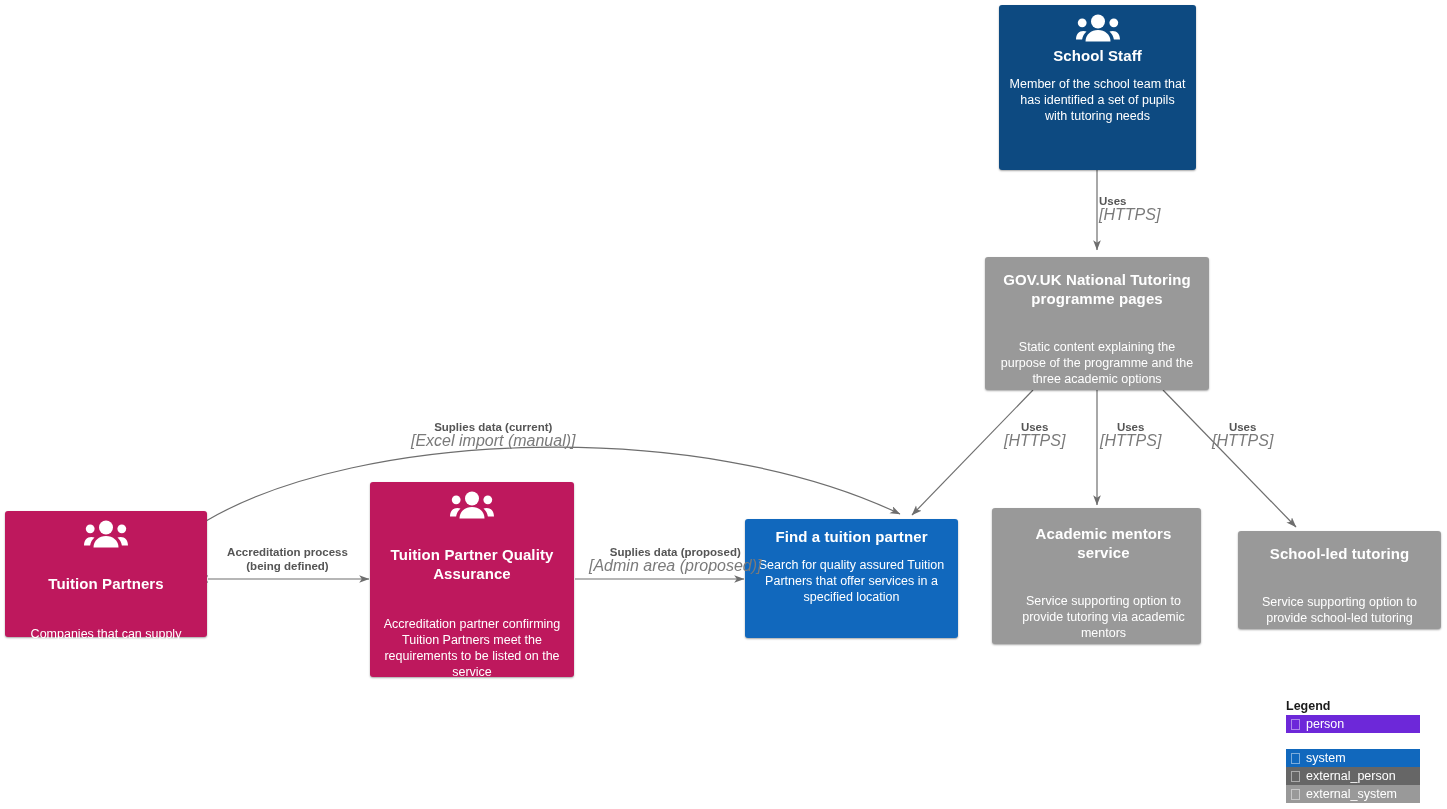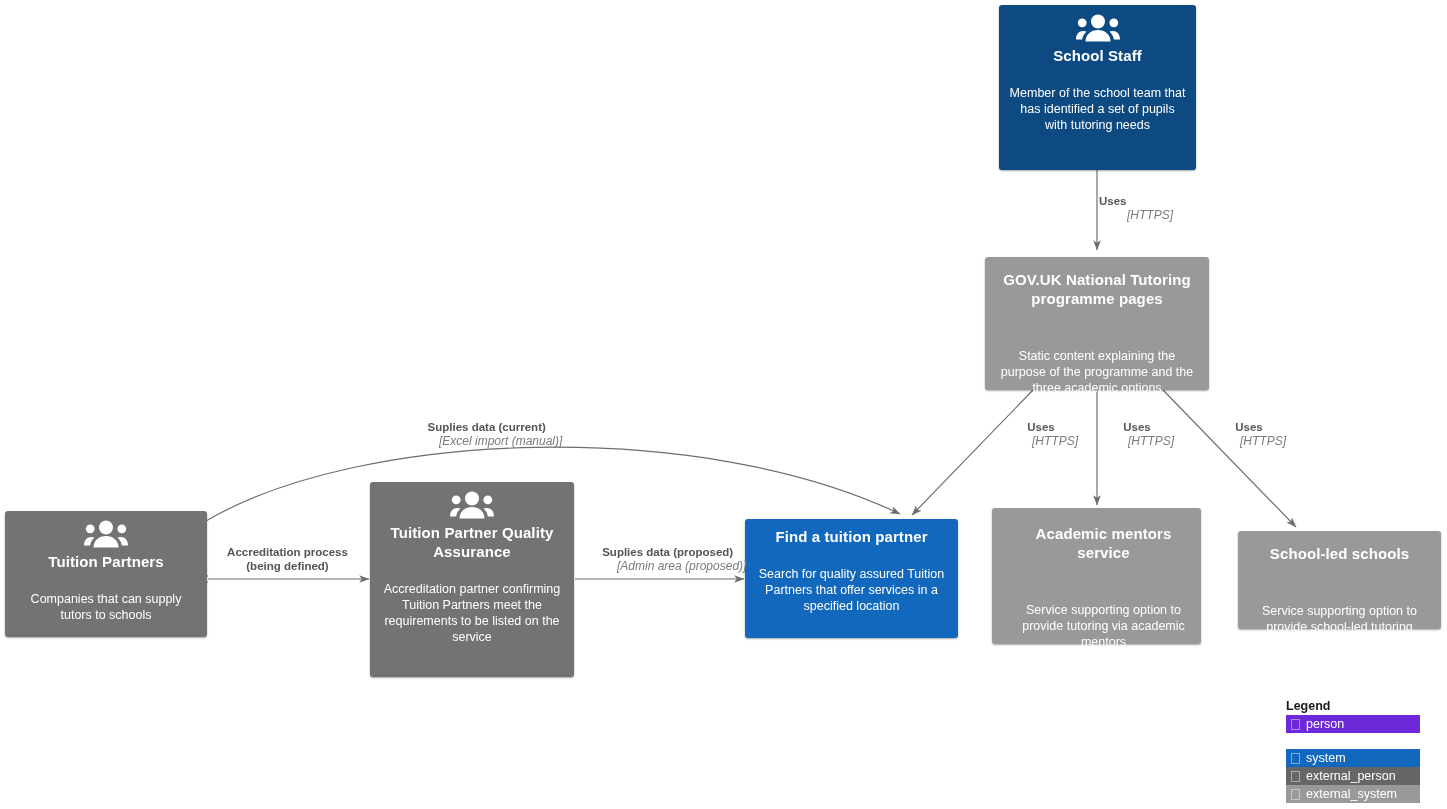--- a/index.html
+++ b/index.html
@@ -46,54 +46,53 @@
   .node .n-title {
     font-size: 15px;
     font-weight: bold;
     line-height: 19px;
     letter-spacing: 0.1px;
   }
   .node .n-desc {
     font-size: 12.5px;
     font-weight: normal;
     line-height: 16px;
-    margin-top: 20px;
+    margin-top: 11px;
     text-align: center;
   }
   .node .n-icon {
     margin-bottom: 4px;
     display: block;
     line-height: 0;
   }
 
   .kind-person         { background: #0d4a81; }
   .kind-system         { background: #1168bd; }
-  .kind-external_person{ background: #737373; }
+  .kind-external_person{ background: #be185d; gap: 22px; }
   .kind-external_system{ background: #999999; gap: 20px; }
 
   
   .edge-label {
     position: absolute;
     text-align: center;
     color: #5a5a5a;
     line-height: 14px;
     white-space: nowrap;
   }
   .edge-label .el-main {
     font-size: 11.5px;
     font-weight: bold;
     display: block;
     color: #555555;
   }
   .edge-label .el-tech {
-    font-size: 12px;
+    font-size: 16px;
     font-style: italic;
     display: block;
     color: #7a7a7a;
-    margin-left: 28px;
   }
 
   
   #legend {
     position: absolute;
     left: 1286px;
     top: 699px;
     width: 134px;
   }
   #legend .lg-title {
@@ -211,21 +210,21 @@
     <div class="n-title">Find a tuition partner</div>
     <div class="n-desc">Search for quality assured Tuition Partners that offer services in a specified location</div>
   </div>
 
   <div class="node kind-external_system" style="left:992px; top:508px; width:209px; height:136px; padding-top:16px;padding-left:24px;">
     <div class="n-title">Academic mentors service</div>
     <div class="n-desc">Service supporting option to provide tutoring via academic mentors</div>
   </div>
 
   <div class="node kind-external_system" style="left:1238px; top:531px; width:203px; height:98px; padding-top:13px;">
-    <div class="n-title">School-led schools</div>
+    <div class="n-title">School-led tutoring</div>
     <div class="n-desc">Service supporting option to provide school-led tutoring</div>
   </div>
 
   <div class="edge-label" style="left:1099px; top:194px; text-align:left;">
     <span class="el-main">Uses</span>
     <span class="el-tech">[HTTPS]</span>
   </div>
 
   <div class="edge-label" style="left:1004px; top:420px; text-align:center;">
     <span class="el-main">Uses</span>

